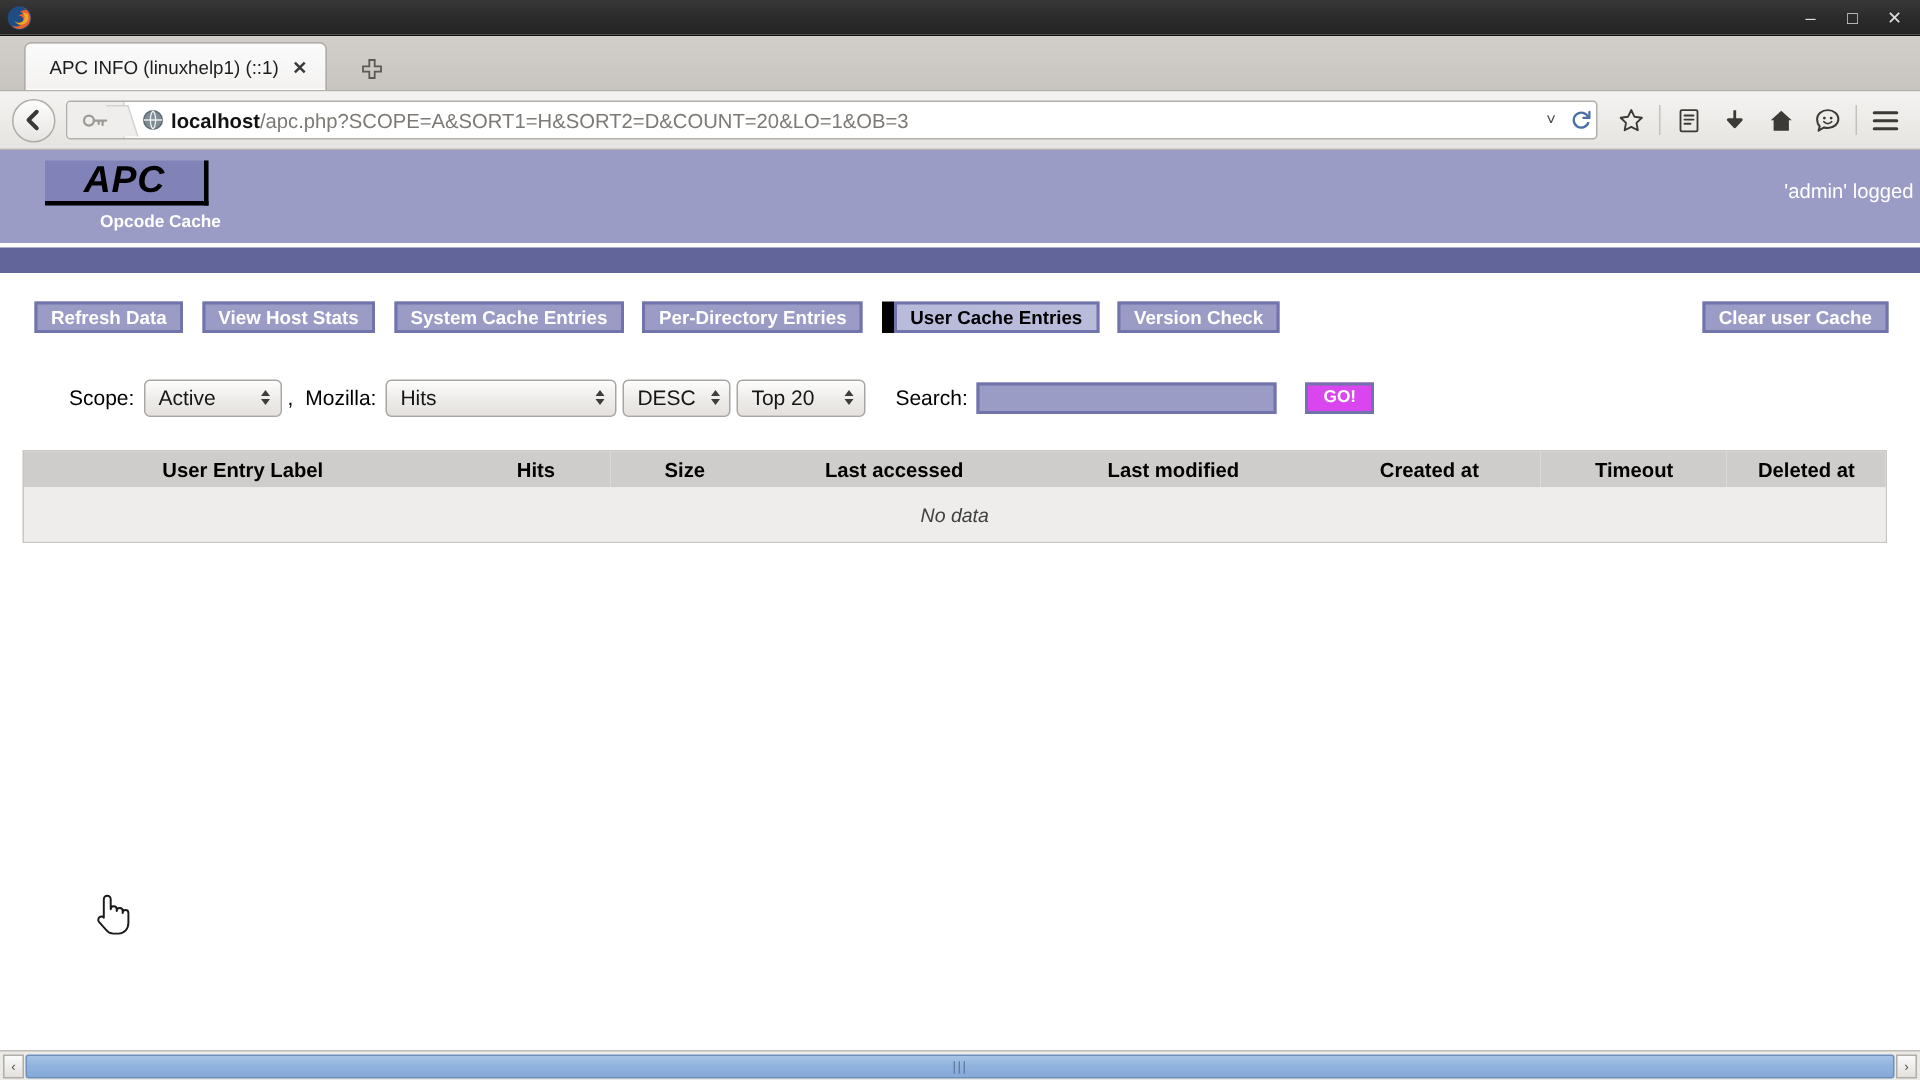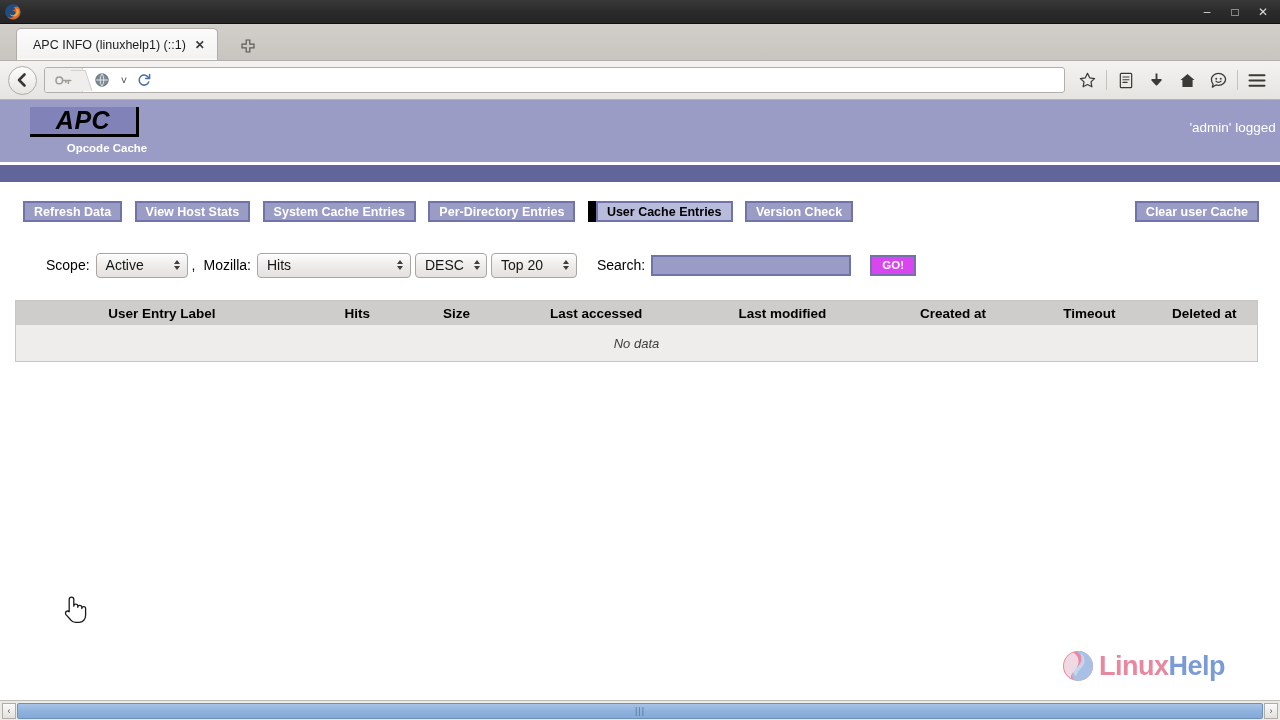--- a/index.html
+++ b/index.html
@@ -343,20 +343,21 @@
       <svg width="17" height="13" viewBox="0 0 17 13">
         <circle cx="4.3" cy="6.4" r="3.3" fill="none" stroke="#9d9a96" stroke-width="1.5"></circle>
         <path d="M7.6 6.4h8.2M13.4 6.4v3M10.8 6.4v2.2" stroke="#9d9a96" stroke-width="1.5" fill="none" stroke-linecap="round"></path>
       </svg>
     </div>
     <svg id="globe" width="14" height="14" viewBox="0 0 14 14">
       <circle cx="7" cy="7" r="6.2" fill="#7e8b94"></circle>
       <circle cx="7" cy="7" r="6.2" fill="none" stroke="#5d6a73" stroke-width="1"></circle>
       <path d="M0.8 7h12.4M7 0.8c2.3 2.6 2.3 9.8 0 12.4M7 0.8C4.7 3.4 4.7 10.6 7 13.2" fill="none" stroke="#e9edf0" stroke-width=".9"></path>
     </svg>
+    <div id="urltext"><b>localhost</b><span>/apc.php?SCOPE=A&amp;SORT1=H&amp;SORT2=D&amp;COUNT=20&amp;LO=1&amp;OB=3</span></div>
     <div class="urlbtn">˅</div>
     <div class="urlbtn">
       <svg width="14" height="14" viewBox="0 0 14 14">
         <path d="M11.8 5.2A5 5 0 1 0 12 8.4" fill="none" stroke="#4a6fa5" stroke-width="1.5"></path>
         <path d="M12.6 1.6v4h-4" fill="none" stroke="#4a6fa5" stroke-width="1.5" stroke-linecap="round" stroke-linejoin="round"></path>
       </svg>
     </div>
   </div>
 
 
@@ -474,29 +475,20 @@
         </tr>
       </thead>
       <tbody>
         <tr>
           <td colspan="8">No data</td>
         </tr>
       </tbody>
     </table>
   </div>
 
-  <div id="lh">
-    <svg width="34" height="34" viewBox="0 0 34 34">
-      <circle cx="17" cy="17" r="15" fill="#e8899f"></circle>
-      <path d="M17 2a15 15 0 0 1 0 30c-5 0-7-4-5-9 2-5 8-6 9-11 .7-3.6-1.6-6.7-4-8a15 15 0 0 1 0 -2z" fill="#a9c0e5"></path>
-      <path d="M12 3.5c5 2.5 7 8 4.5 13.5-2.2 4.8-7 7-6.5 12.2-4.5-2.6-7-7.5-7-12.2C3 11 6.8 5.8 12 3.5z" fill="#f3f4f8" opacity=".75"></path>
-      <path d="M20 4c3.5 2.6 4.6 7.3 2.6 11.6-2 4.4-6.6 6.4-7 11.4-2-1-3.4-2.6-4-4.6 3.6-3.6 8-6.7 8.6-12 .2-2.3-.2-4.4-.2-6.4z" fill="#dfe6f3" opacity=".55"></path>
-    </svg>
-    <div class="txt"><span class="a">Linux</span><span class="b">Help</span></div>
-  </div>
 
   <svg id="cursor" width="26" height="30" viewBox="0 0 26 30">
     <path d="M7.2 15.5V5.6c0-1.4 1-2.5 2.3-2.5s2.3 1.1 2.3 2.5v6.6c0-1.2.9-2 2-2s2 .9 2 2v1.1c0-1.2.9-2 2-2s2 .9 2 2v1.3c0-1.1.8-1.9 1.9-1.9s1.9.8 1.9 1.9v6.6c0 4-2.6 7.2-6.6 7.2h-3.4c-2.2 0-3.7-.9-5-2.6L4 20.6c-.8-1.1-.6-2.5.4-3.2 1-.7 2.2-.5 2.8.4z" fill="#ffffff" stroke="#1b1b1b" stroke-width="1.3" stroke-linejoin="round"></path>
   </svg>
 </div>
 
 <div id="hscroll">
   <div class="sbarrow">‹</div>
   <div id="sbthumb">|||</div>
   <div class="sbarrow">›</div>

